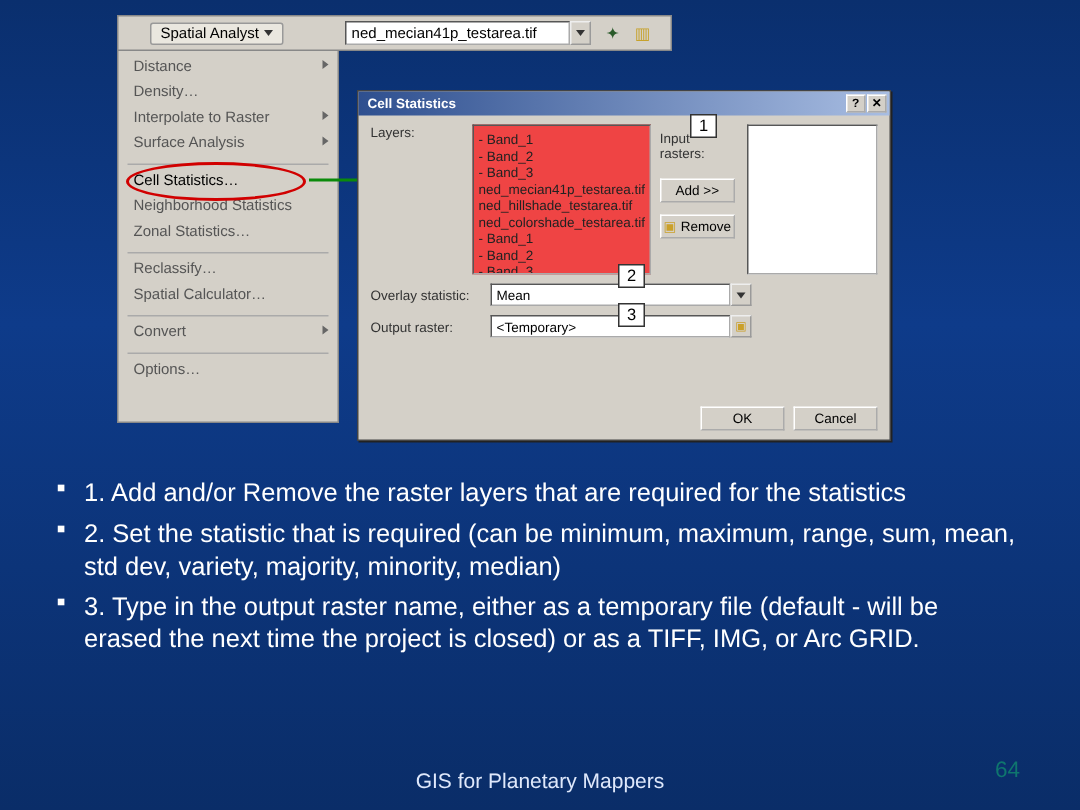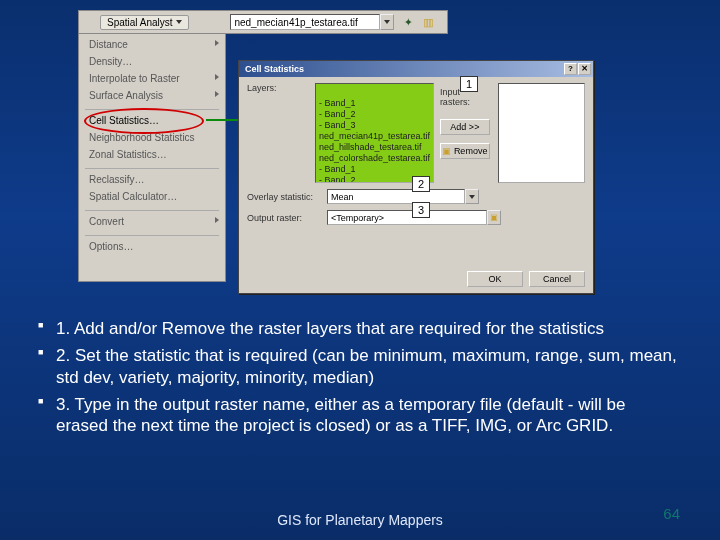--- a/index.html
+++ b/index.html
@@ -180,26 +180,26 @@
     color: #333;
   }
   .layers-cluster {
     display: flex;
     gap: 6px;
     align-items: flex-start;
   }
   .listbox {
     width: 120px;
     height: 100px;
-    background: #84cc16;
+    background: #ef4444;
     border: 1px inset #aaa;
     font-size: 9px;
     color: #222;
     overflow: hidden;
-    padding: 14px 3px;
+    padding: 4px 3px;
   }
   .listbox .li { height: 11px; white-space: nowrap; overflow: hidden; }
   .mid-btns {
     display: flex;
     flex-direction: column;
     gap: 8px;
     margin-top: 14px;
   }
   .small-btn {
     width: 50px;
@@ -368,21 +368,21 @@
             <div class="small-btn">
               <span style="color:#caa02a">▣</span>
               <span>Remove</span>
             </div>
           </div>
           <div class="list2"></div>
         </div>
       </div>
       <div class="dlg-row" style="align-items:center">
         <div class="dlg-label">Overlay statistic:</div>
-        <div class="input-field" style="width:138px">
+        <div class="input-field" style="width:160px">
           <span>Mean</span>
         </div>
         <div class="field-dd">
             <span class="dd-arrow"></span>
           </div>
       </div>
       <div class="dlg-row" style="align-items:center">
         <div class="dlg-label">Output raster:</div>
         <div class="input-field" style="width:160px">
           <span>&lt;Temporary&gt;</span>

